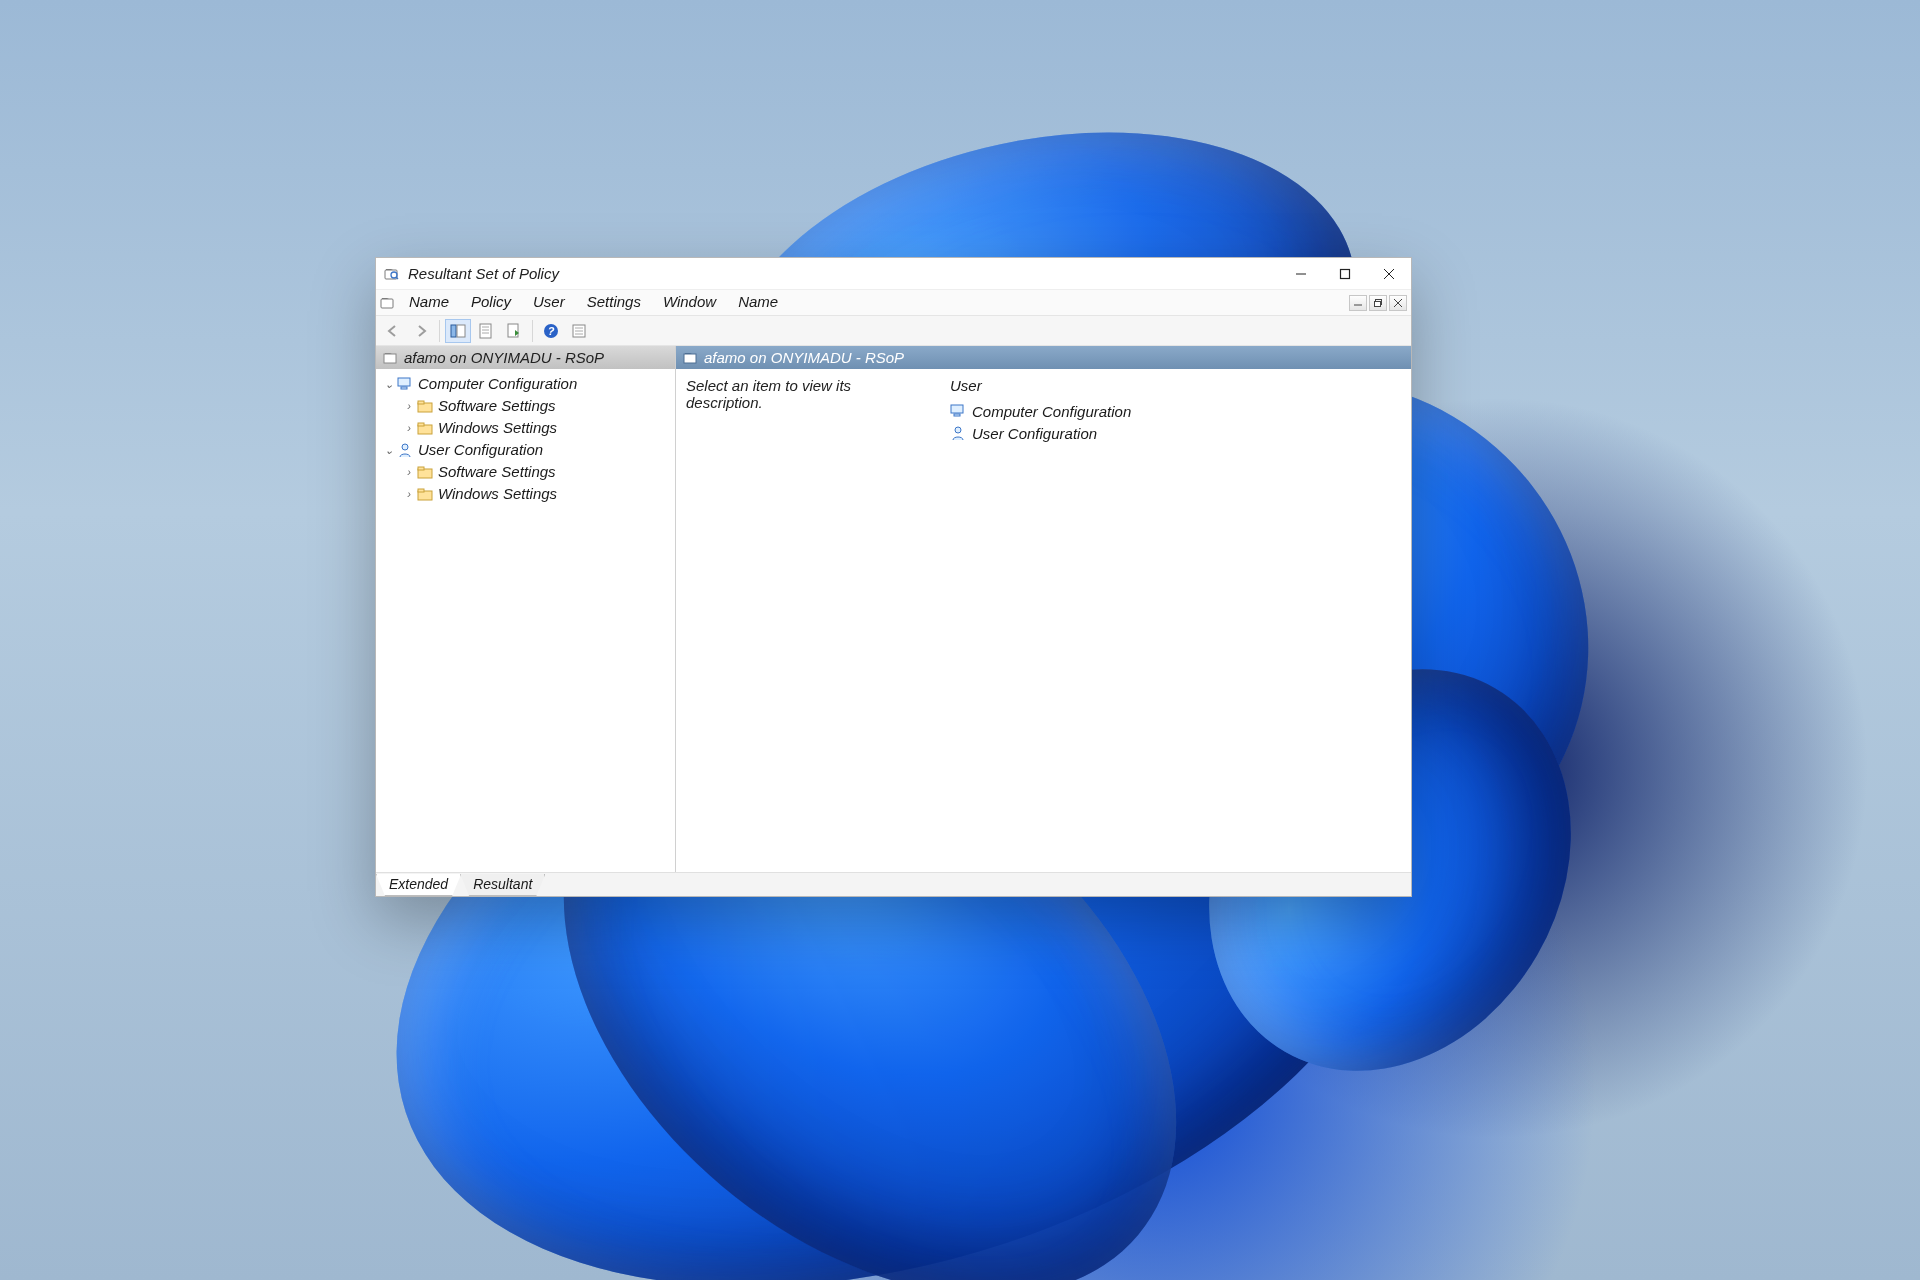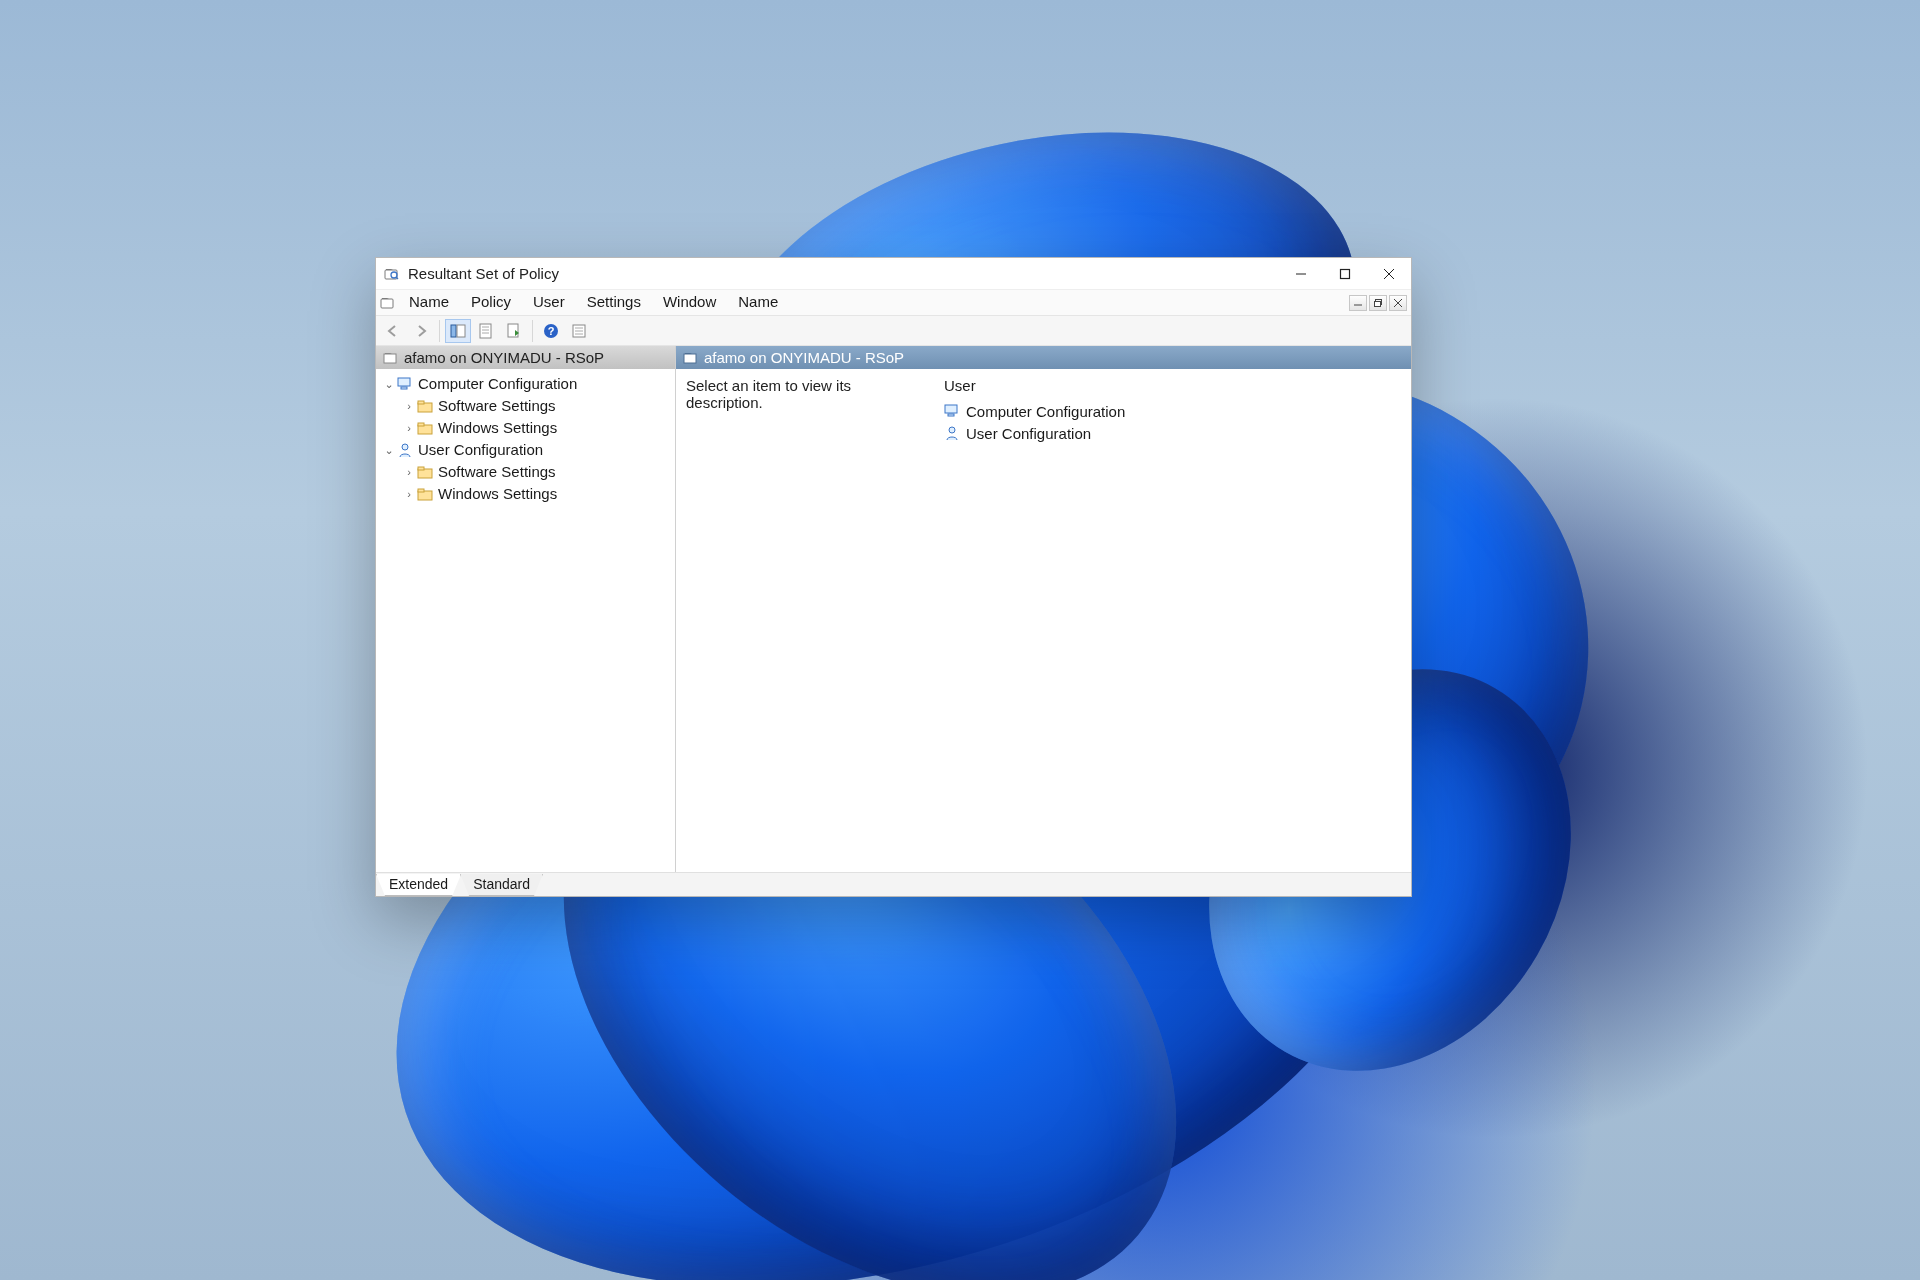--- a/index.html
+++ b/index.html
@@ -5,20 +5,21 @@
   * { box-sizing: border-box; margin: 0; padding: 0; }
   html, body { width: 1920px; height: 1280px; overflow: hidden; font-family: "Segoe UI", Tahoma, sans-serif; }
 
   
   .desktop {
     position: relative; width: 100%; height: 100%;
     background:
       radial-gradient(circle at 60% 85%, #0f4bd6 0%, rgba(15,75,214,0) 28%),
       radial-gradient(circle at 78% 60%, #0a1e66 0%, rgba(10,30,102,0) 22%),
       linear-gradient(180deg, #9cb9d6 0%, #b4cbdf 40%, #9fb8d0 100%);
+    font-style: italic;
   }
   .petal {
     position:absolute; border-radius:50%;
     background: radial-gradient(ellipse at 30% 30%, #4da4ff 0%, #1565e6 40%, #093aa8 80%);
     box-shadow: inset -30px -30px 80px rgba(0,10,60,.55), inset 20px 20px 60px rgba(200,230,255,.35);
     filter: saturate(1.05);
   }
 
   .window {
     position: absolute; left: 375px; top: 257px; width: 1037px; height: 640px;
@@ -59,21 +60,21 @@
   .tree-header{background:linear-gradient(#8aa9c9,#6f90b2);color:#fff;font-size:15px;height:23px;display:flex;align-items:center;padding-left:6px;gap:6px;}
   .tree-header.gray{background:linear-gradient(#d9d9d9,#c1c1c1);color:#222;}
   .header-icon{width:16px;height:16px;display:inline-flex;align-items:center;justify-content:center;}
 
   .treeview{padding:4px 0;font-size:15px;line-height:22px;user-select:none;}
   .node{display:flex;align-items:center;height:22px;white-space:nowrap;}
   .twisty{width:14px;text-align:center;font-size:11px;color:#666;}
   .indent{display:inline-block;}
   .node .nicon{width:18px;height:18px;margin-right:4px;display:inline-flex;align-items:center;justify-content:center;}
 
-  .columns{display:flex;gap:18px;padding:8px 10px;font-size:15px;}
+  .columns{display:flex;gap:24px;padding:8px 10px;font-size:15px;}
   .desc-col{flex:0 0 240px;color:#222;}
   .list-col{flex:1;}
   .col-head{margin-bottom:6px;}
   .list-item{display:flex;align-items:center;height:22px;gap:6px;}
 
   
   .tabs{height:24px;background:#f4f4f4;display:flex;align-items:flex-end;position:relative;border-top:1px solid #e0e0e0;}
   .tab{position:relative;font-size:14px;height:22px;padding:2px 12px 0;background:#fff;border:1px solid #bdbdbd;border-top:none;margin-right:-1px;clip-path:polygon(0 0,100% 0,calc(100% - 9px) 100%,9px 100%);}
   .tab.inactive{background:#f0f0f0;}
 
@@ -321,17 +322,17 @@
                 </span>
               <span>User Configuration</span>
             </div>
           </div>
         </div>
       </div>
     </div>
 
     <div class="tabs">
       <div class="tab">Extended</div>
-      <div class="tab inactive">Standard</div>
+      <div class="tab inactive">Resultant</div>
     </div>
 
   </div>
 </div>
 
 </body></html>

